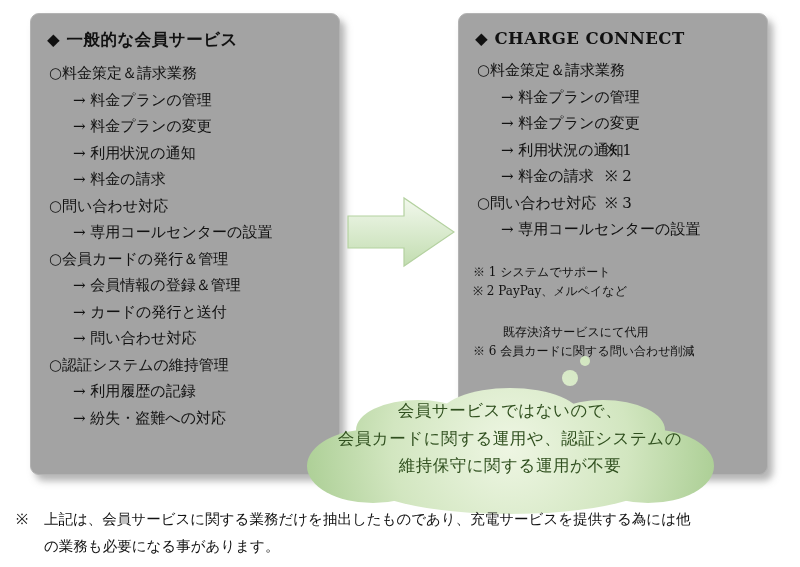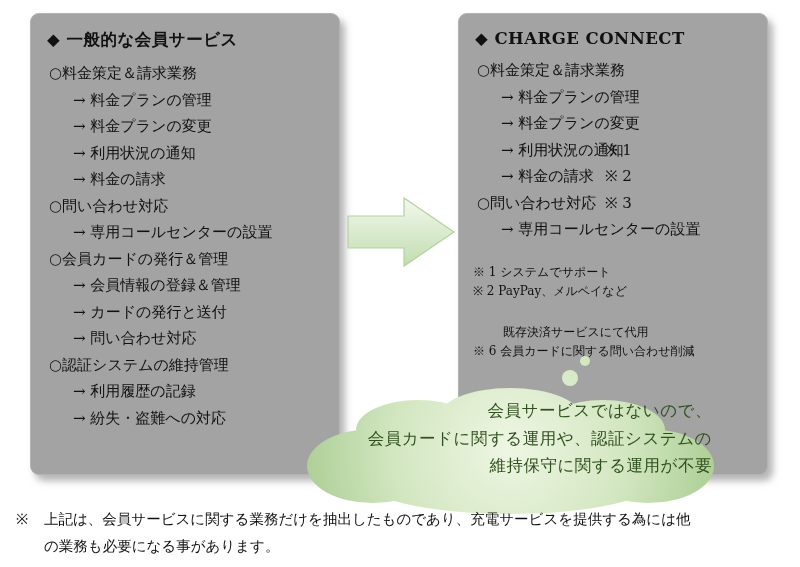--- a/index.html
+++ b/index.html
@@ -57,21 +57,21 @@
   }
   .cloud-wrap {
     position:absolute;
     left:298px; top:348px;
     width:424px; height:172px;
   }
   .cloud-text {
     position:absolute;
     left:308px; top:397px;
     width:404px;
-    text-align:right;
+    text-align:center;
     font-size:16.5px;
     line-height:27.5px;
     color:#2f4f1e;
     letter-spacing:0.5px;
   }
   .footer {
     position:absolute;
     left:16px; top:506px;
     width:772px;
     font-size:14.5px;

